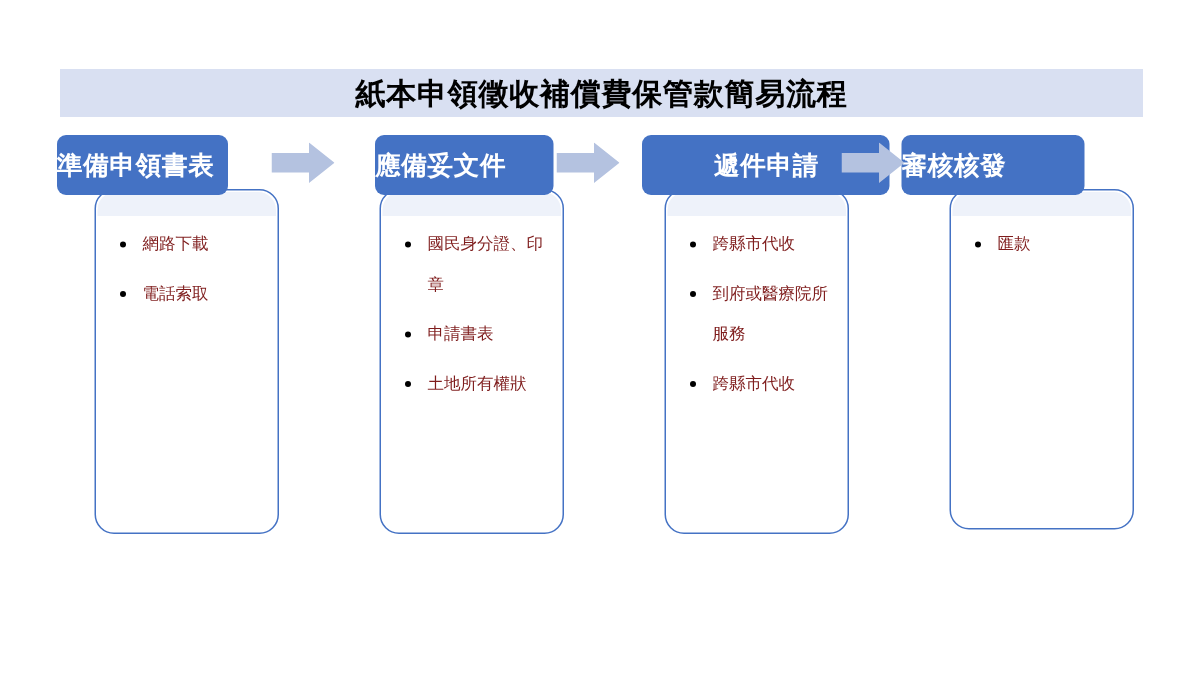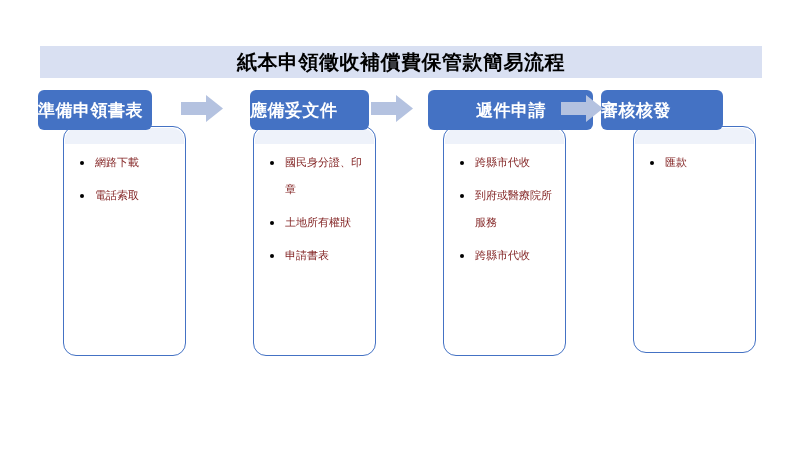--- a/index.html
+++ b/index.html
@@ -140,22 +140,22 @@
       </div>
       <div class="stage-head" style="left: 38px; top: 90px; width: 114px;">
         <span class="stage-head-label">準備申領書表</span>
       </div>
     </div>
     <div class="stage">
       <div class="stage-body" style="left: 253px; top: 126px; height: 230px;">
         <div class="stage-body-tint"></div>
         <div class="bullet-list">
           <div class="bullet-item">國民身分證、印章</div>
+          <div class="bullet-item">申請書表</div>
           <div class="bullet-item">土地所有權狀</div>
-          <div class="bullet-item">申請書表</div>
         </div>
       </div>
       <div class="stage-head" style="left: 250px; top: 90px; width: 119px;">
         <span class="stage-head-label">應備妥文件</span>
       </div>
     </div>
     <div class="stage">
       <div class="stage-body" style="left: 443px; top: 126px; height: 230px;">
         <div class="stage-body-tint"></div>
         <div class="bullet-list">

